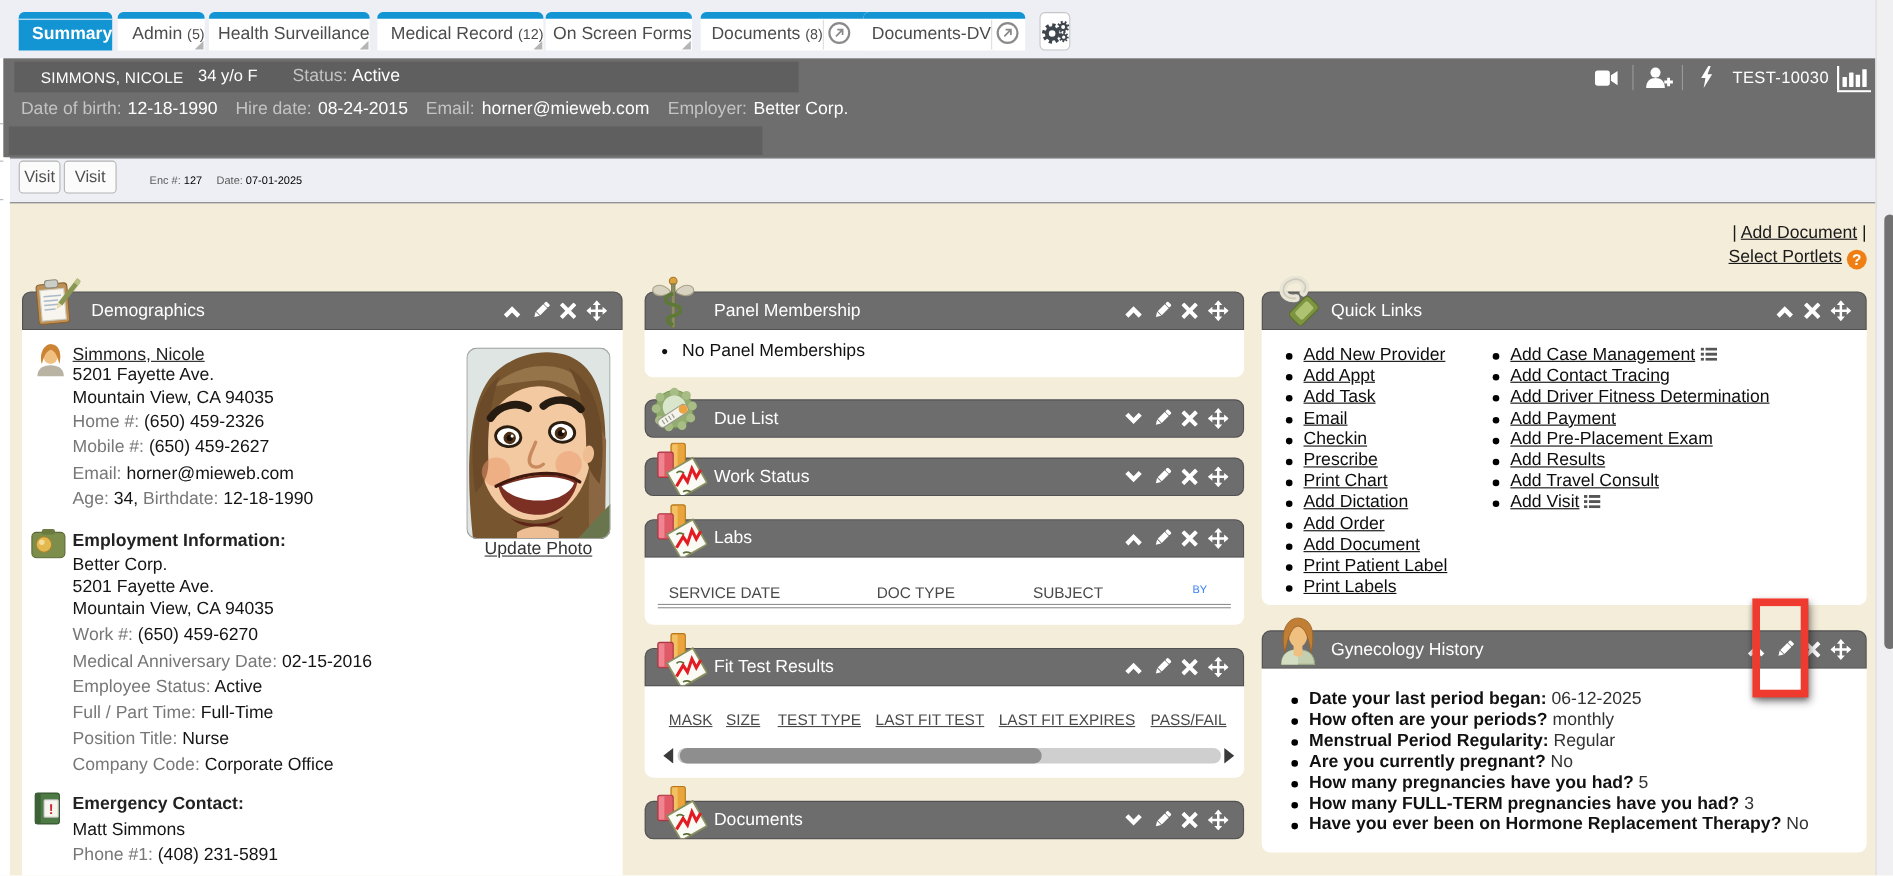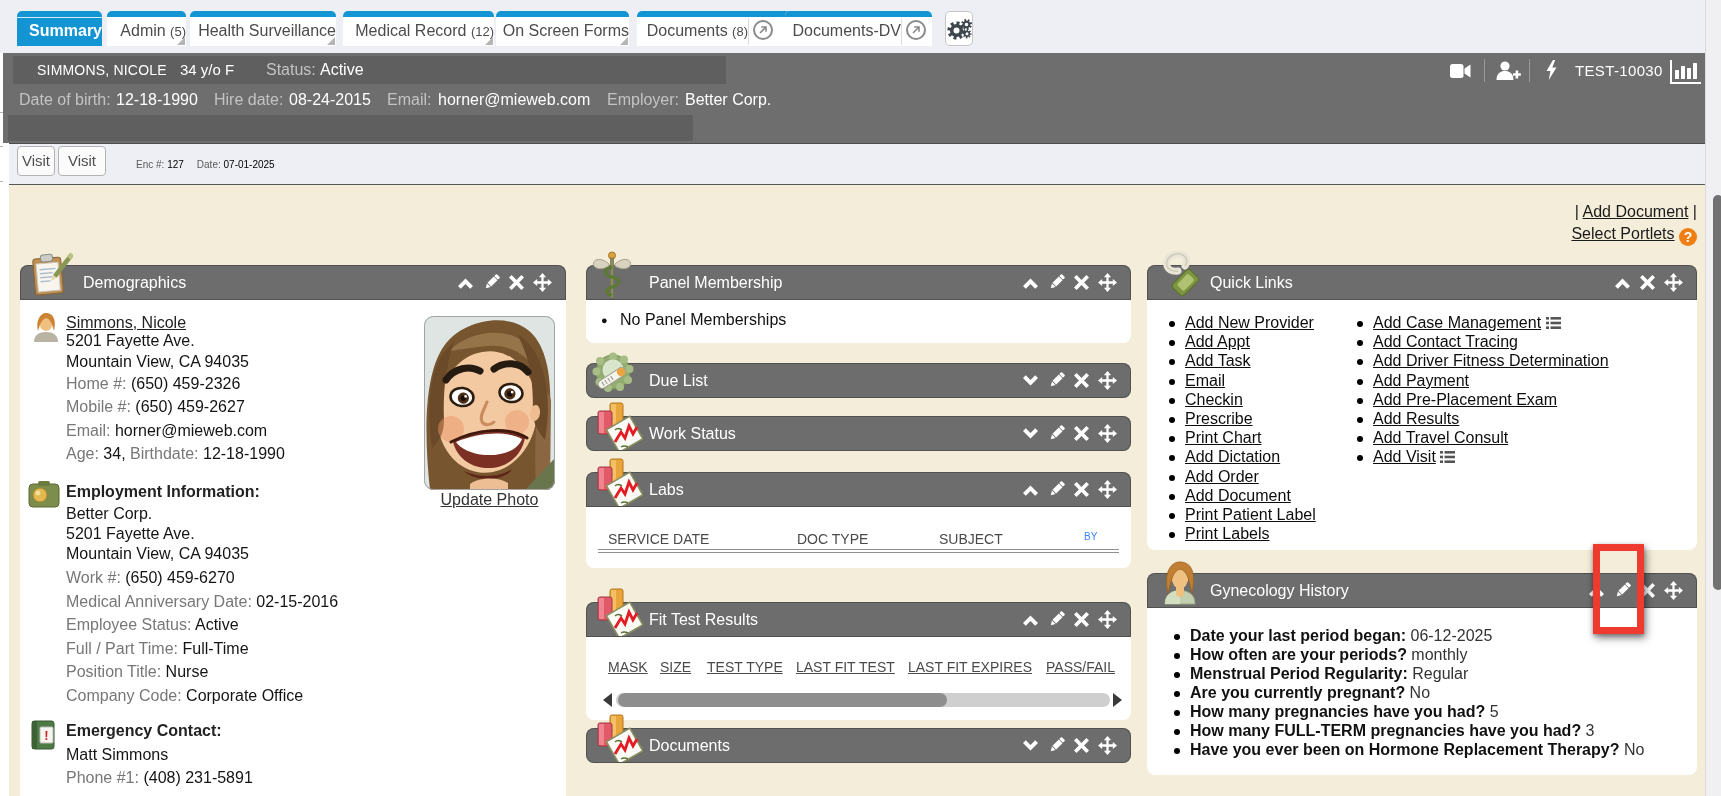--- a/index.html
+++ b/index.html
@@ -458,21 +458,21 @@
   <div class="pbody" style="height:61px">
     <div class="abs" style="left:22px;top:24px;font-size:14px;color:#4a4a4a">SERVICE DATE</div>
     <div class="abs" style="left:211px;top:24px;font-size:14px;color:#4a4a4a">DOC TYPE</div>
     <div class="abs" style="left:353px;top:24px;font-size:14px;color:#4a4a4a">SUBJECT</div>
     <div class="abs" style="left:498px;top:24px;font-size:10px;color:#3b82f6">BY</div>
     <div class="abs" style="left:12px;top:42px;width:521px;height:1px;background:#8f8f8f"></div>
     <div class="abs" style="left:12px;top:45px;width:521px;height:1px;background:#8f8f8f"></div>
   </div>
 </div>
 
-<div class="portlet" style="left:586px;top:602px;width:545px">
+<div class="portlet" style="left:586px;top:589px;width:545px">
   <div class="phead">
     <svg class="picon" width="48" height="48" viewBox="0 0 48 48" style="left:9px">
       <rect x="15" y="1" width="13" height="27" rx="2" fill="#e9a43b" stroke="#b57718"></rect>
       <rect x="16" y="2" width="5" height="25" fill="#f3c064"></rect>
       <rect x="3" y="9" width="14" height="23" rx="2" fill="#e05a68" stroke="#a93845"></rect>
       <rect x="4" y="10" width="5" height="21" fill="#ef8590"></rect>
       <g transform="rotate(-30 30 32)">
             <rect x="16" y="19" width="27" height="26" fill="#fbfbf6" stroke="#8a9060" stroke-width="1.6"></rect>
           </g>
           <path d="M20 28 c3 -3 5 -1 7 0 M26 45 c3 -2 5 -1 7 0" stroke="#5d7039" stroke-width="1.5" fill="none"></path>

